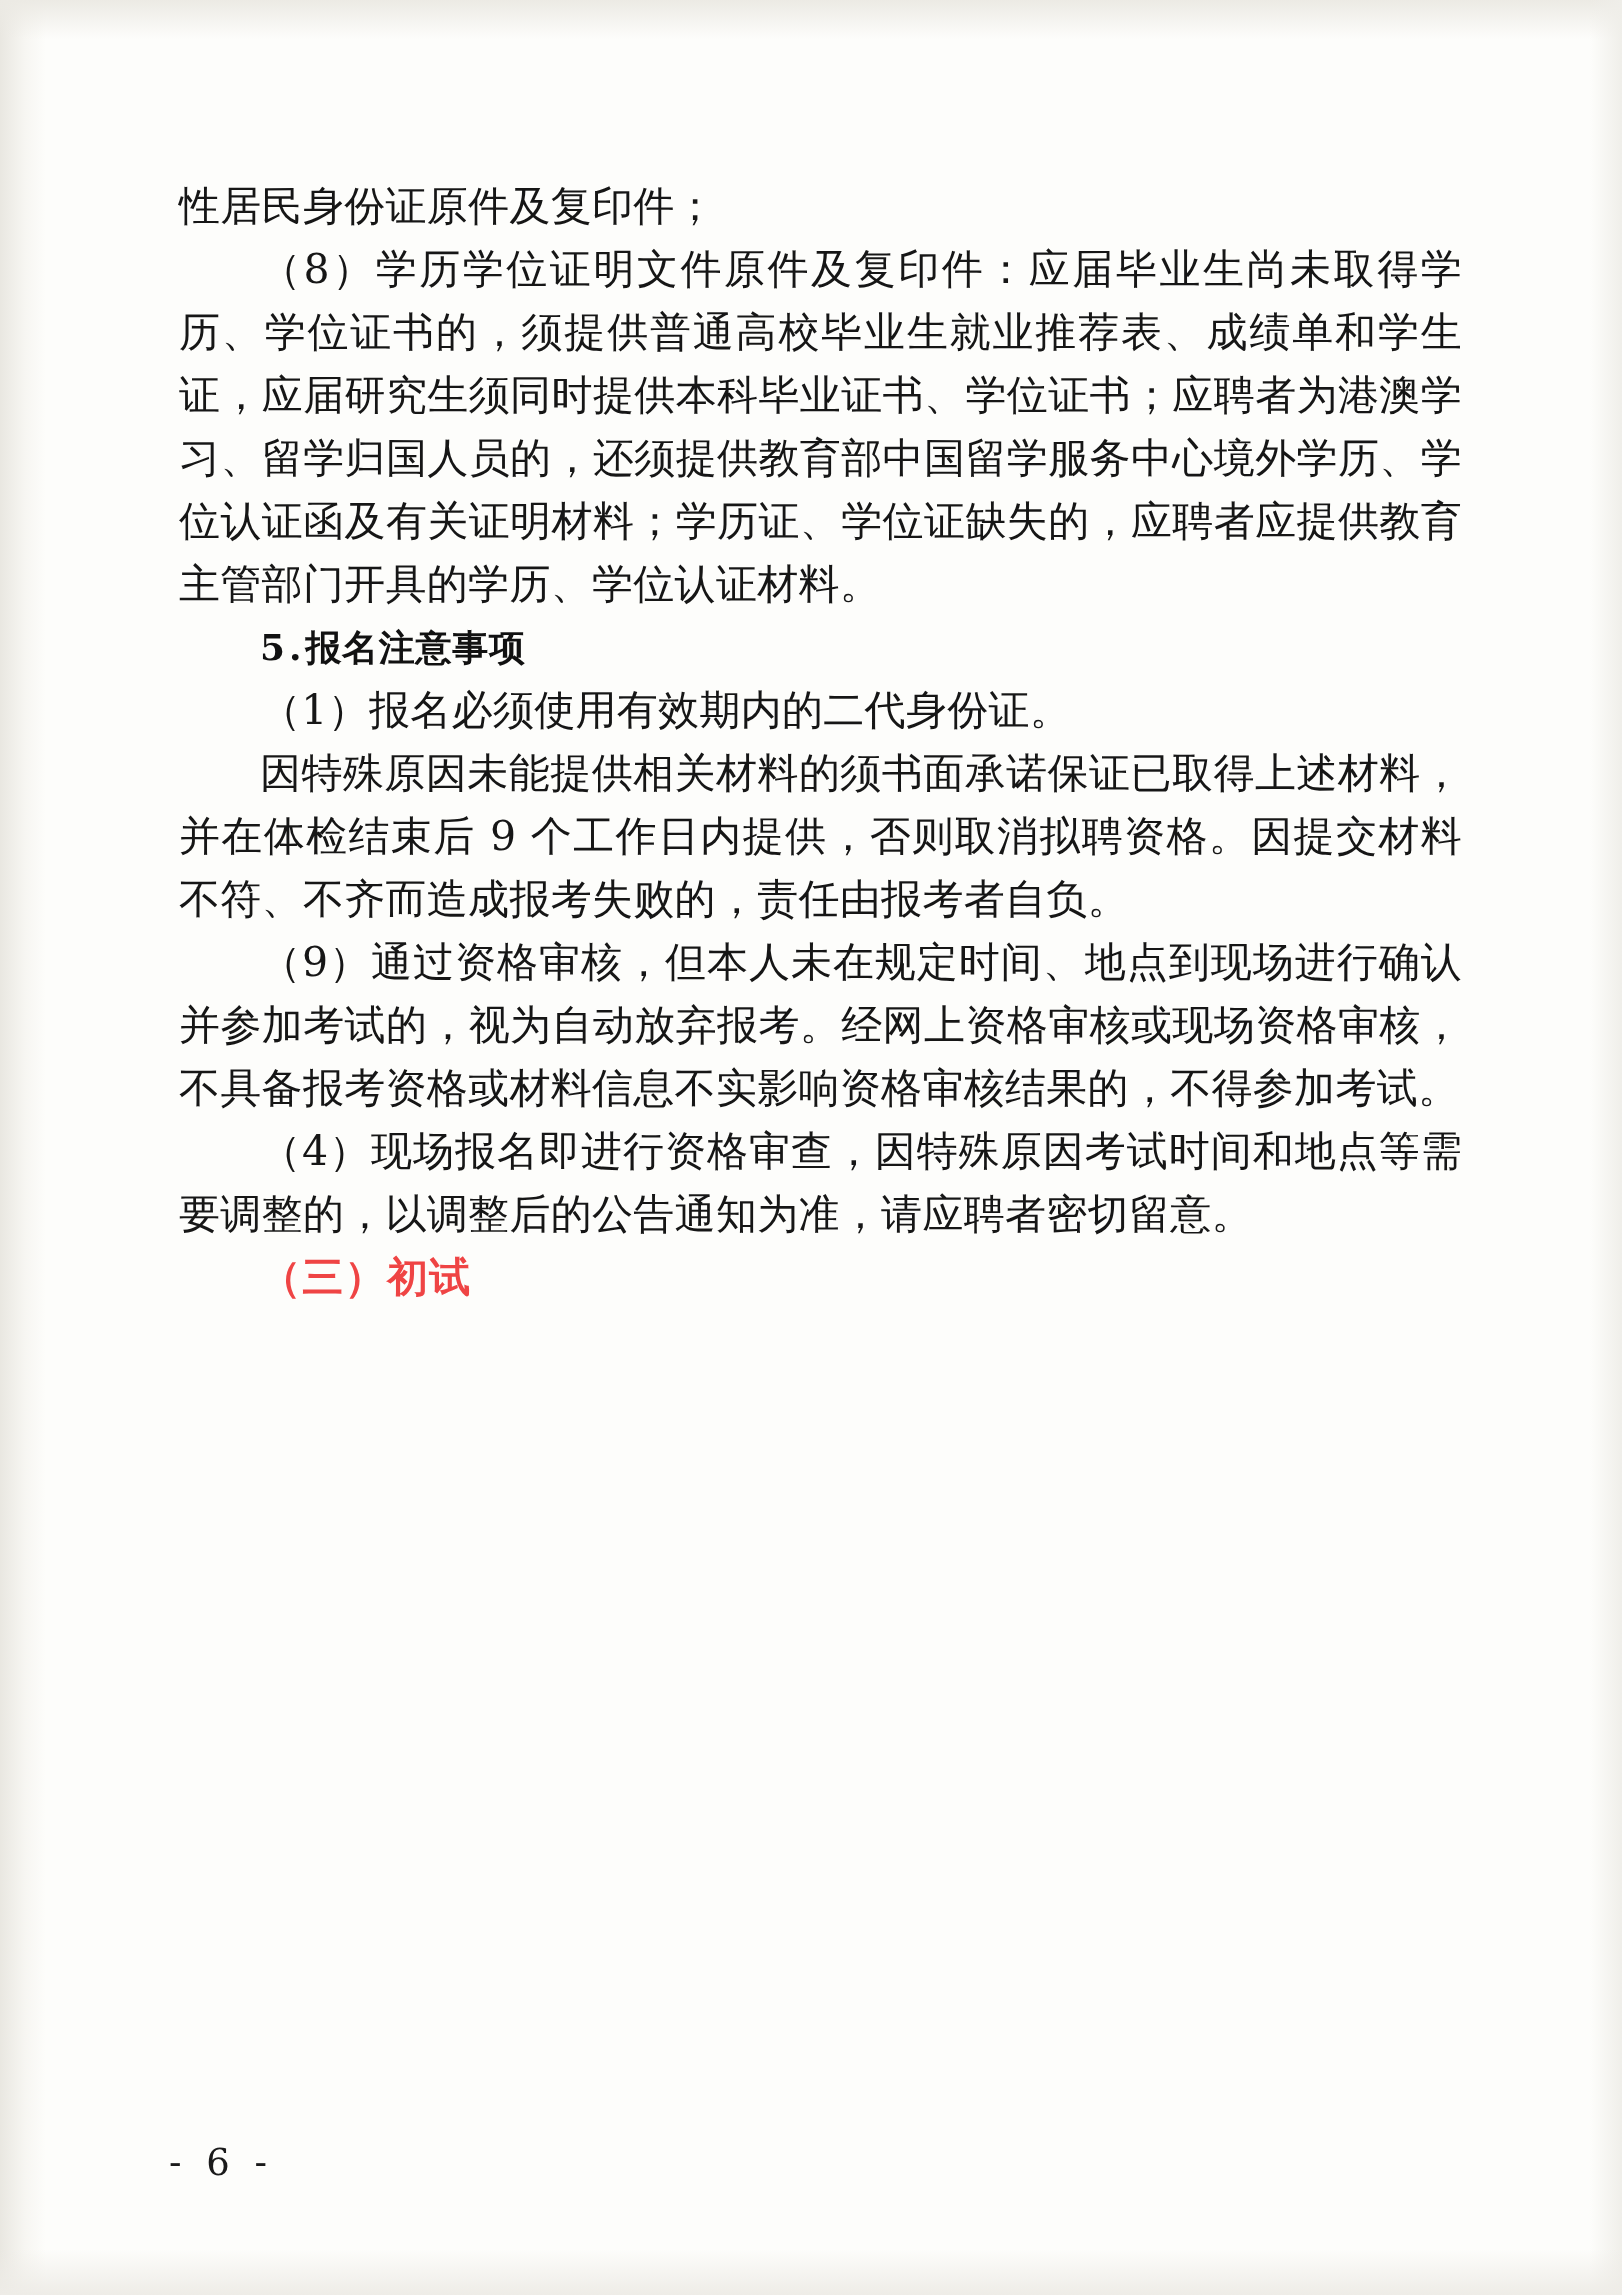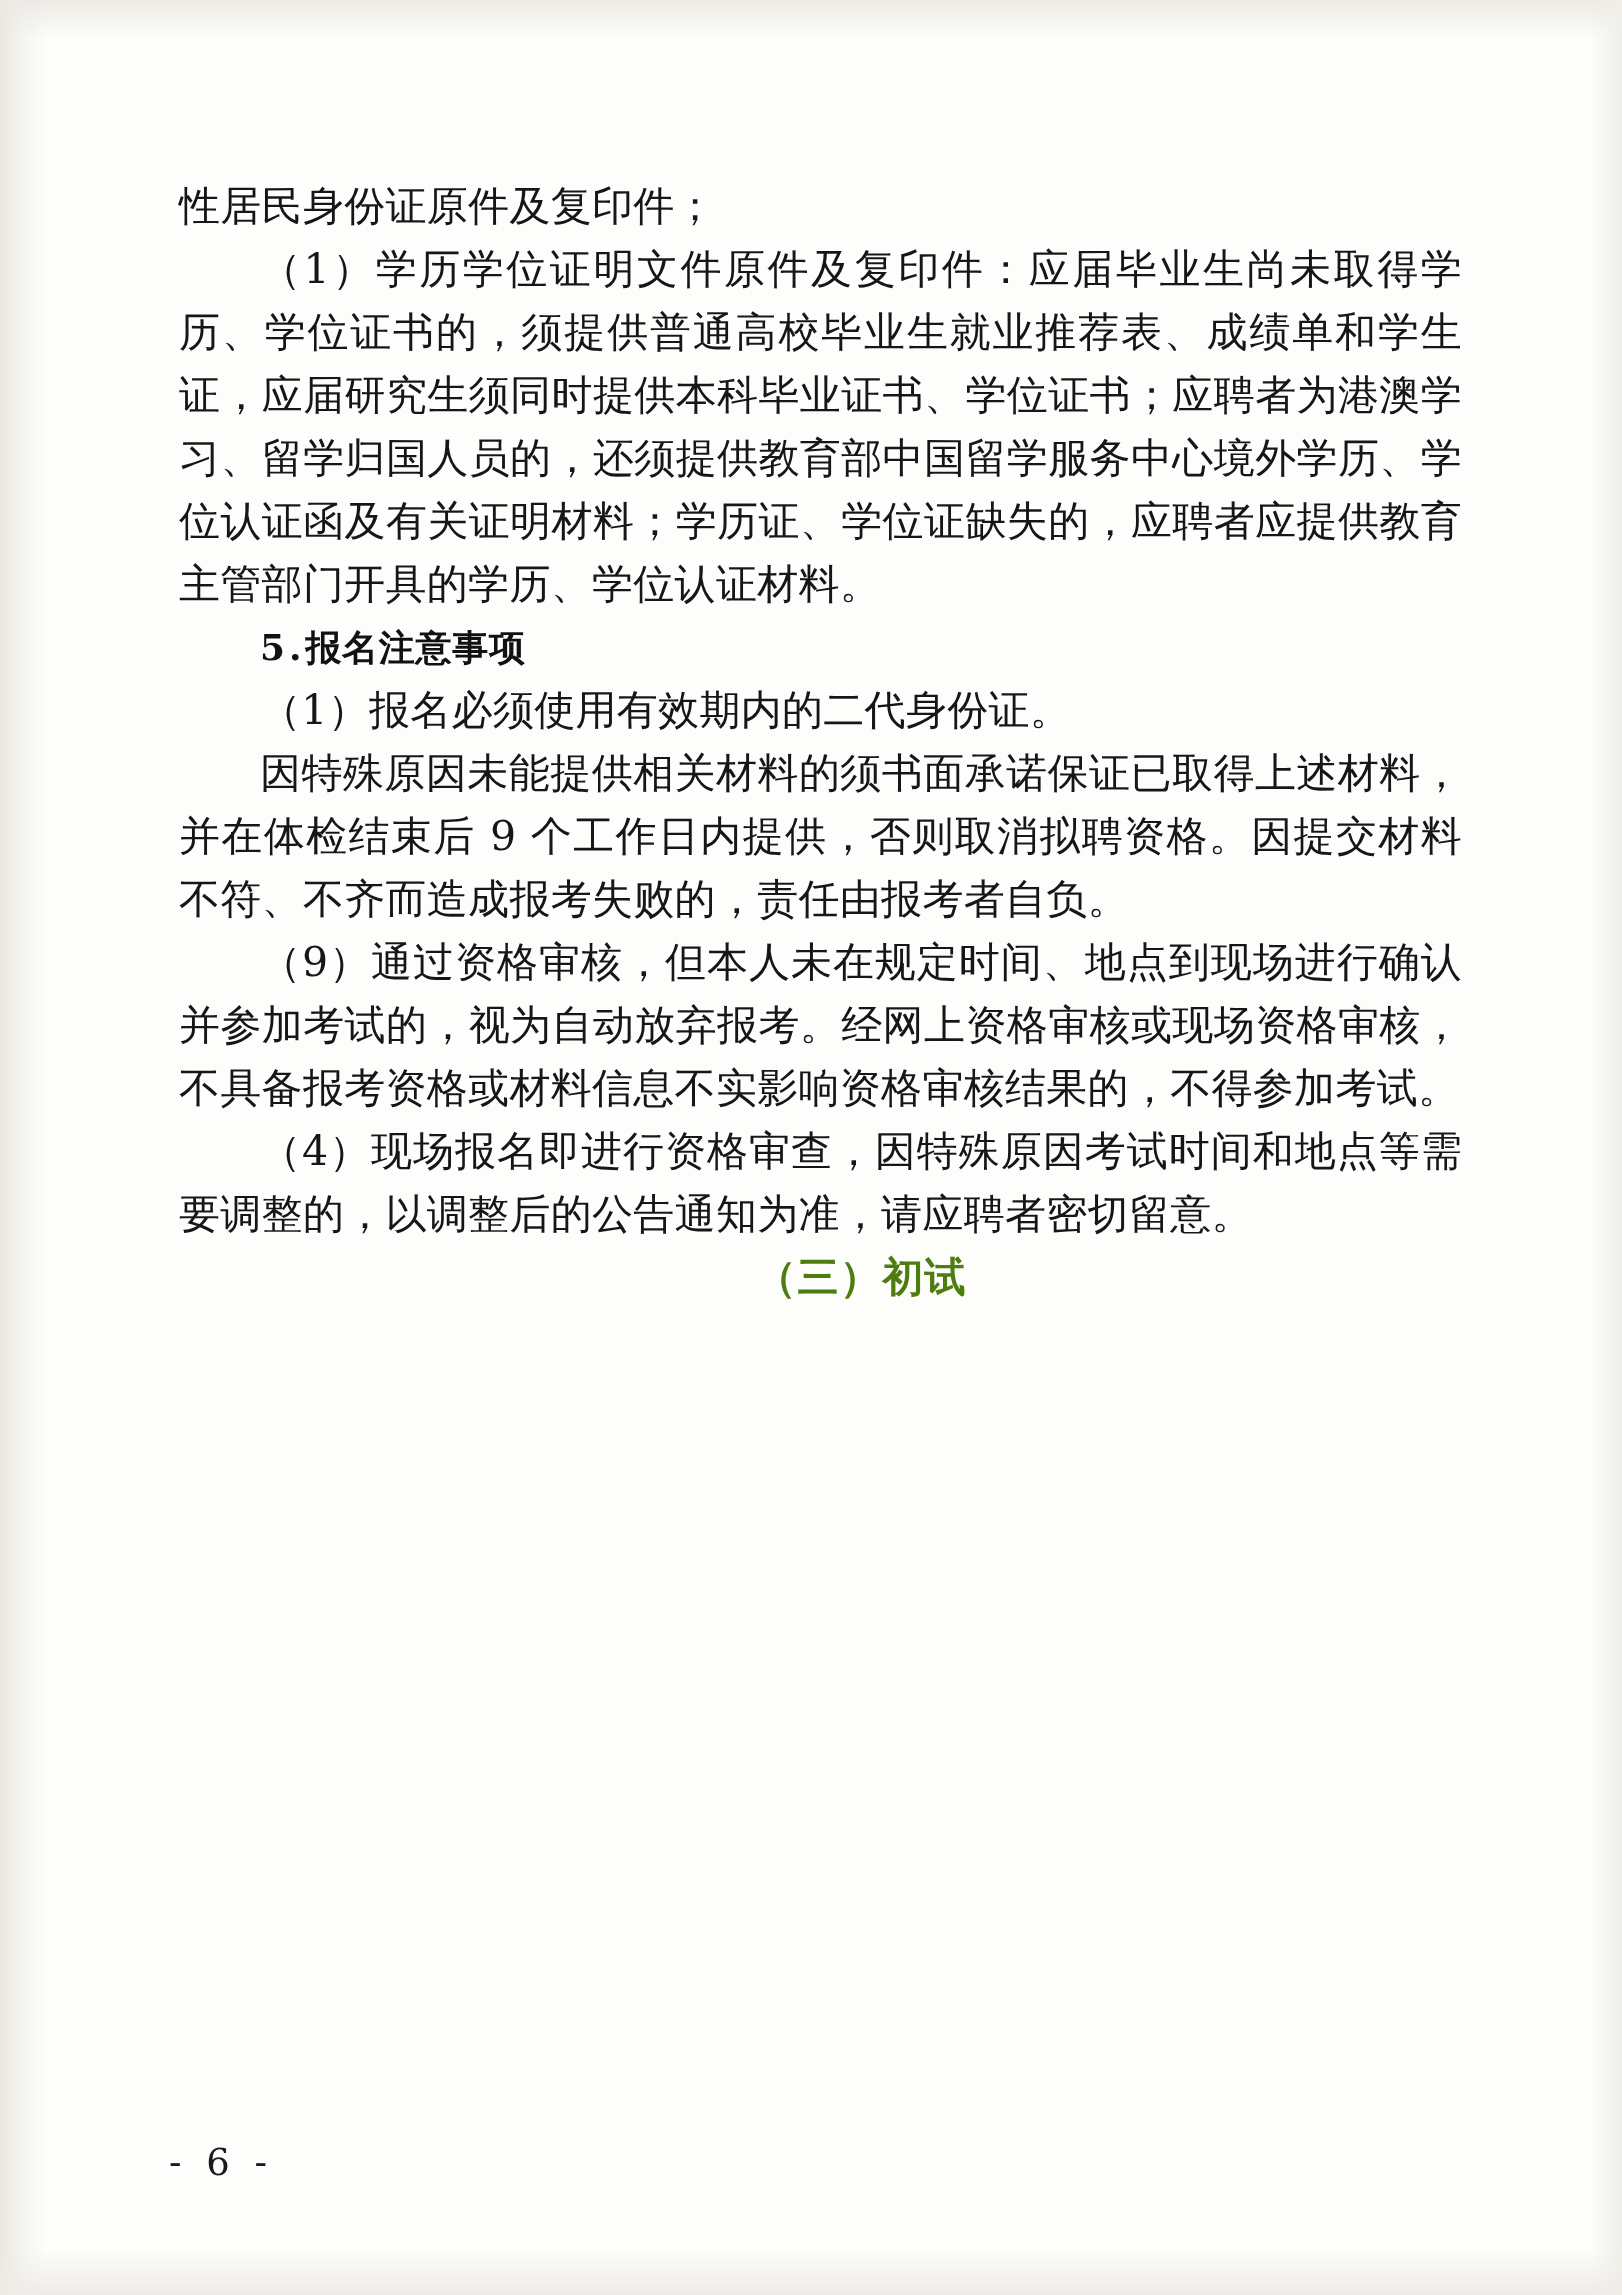--- a/index.html
+++ b/index.html
@@ -84,25 +84,24 @@
   }
   h3.section-heading .num {
     letter-spacing: 3.9px;
   }
 
   h3.sub-heading {
     margin: 0;
     font-size: 41px;
     line-height: 63px;
     font-weight: bold;
-    color: #4d7c0f;
+    color: #ef4444;
     text-indent: 81px;
     letter-spacing: 1.3px;
     font-family: "DejaVu Serif", serif;
-    text-align: center;
   }
 
   .page-number {
     position: absolute;
     left: 169px;
     bottom: 111px;
     font-size: 37px;
     color: #1a1a1a;
     letter-spacing: 6.5px;
     font-family: "DejaVu Serif", serif;
@@ -115,21 +114,21 @@
 
   <div class="scan-edge-left"></div>
   <div class="scan-edge-top"></div>
   <div class="scan-edge-right"></div>
   <div class="scan-edge-bottom"></div>
 
   <div class="content">
 
     <p class="body-text first-line">性居民身份证原件及复印件；</p>
 
-    <p class="body-text indent2">（1）学历学位证明文件原件及复印件：应届毕业生尚未取得学历、学位证书的，须提供普通高校毕业生就业推荐表、成绩单和学生证，应届研究生须同时提供本科毕业证书、学位证书；应聘者为港澳学习、留学归国人员的，还须提供教育部中国留学服务中心境外学历、学位认证函及有关证明材料；学历证、学位证缺失的，应聘者应提供教育主管部门开具的学历、学位认证材料。</p>
+    <p class="body-text indent2">（8）学历学位证明文件原件及复印件：应届毕业生尚未取得学历、学位证书的，须提供普通高校毕业生就业推荐表、成绩单和学生证，应届研究生须同时提供本科毕业证书、学位证书；应聘者为港澳学习、留学归国人员的，还须提供教育部中国留学服务中心境外学历、学位认证函及有关证明材料；学历证、学位证缺失的，应聘者应提供教育主管部门开具的学历、学位认证材料。</p>
 
 
     <h3 class="section-heading">
       <span class="num">5.</span><span>报名注意事项</span>
     </h3>
 
     <p class="body-text indent2">（1）报名必须使用有效期内的二代身份证。</p>
 
 
     <p class="body-text indent2">因特殊原因未能提供相关材料的须书面承诺保证已取得上述材料，并在体检结束后 9 个工作日内提供，否则取消拟聘资格。因提交材料不符、不齐而造成报考失败的，责任由报考者自负。</p>

